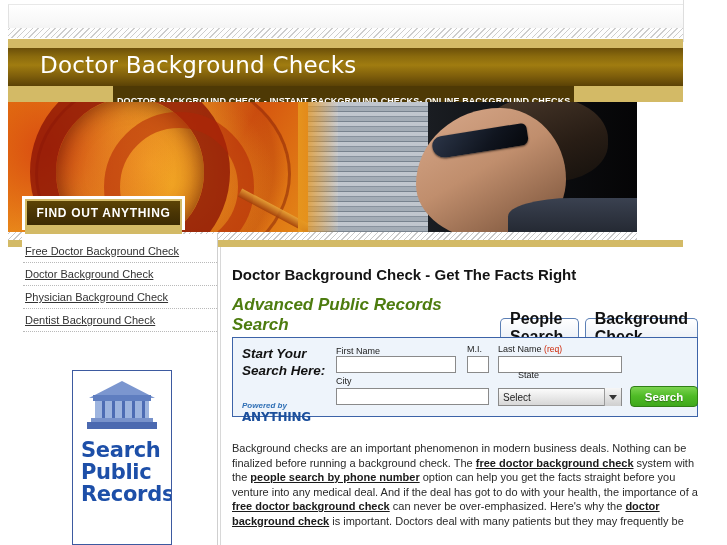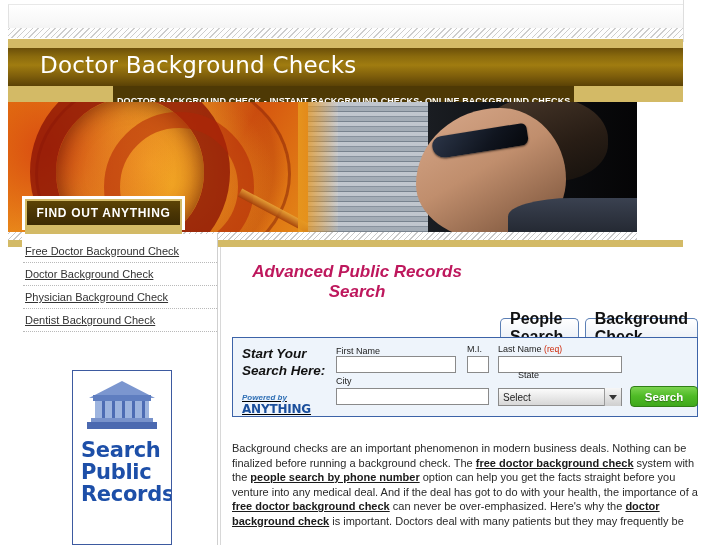--- a/index.html
+++ b/index.html
@@ -284,24 +284,23 @@
   }
   .h1 {
     margin: 16px 0 0 0;
     font-size: 15px; font-weight: bold;
     color: #141414;
     font-family: "Liberation Sans", sans-serif;
   }
   .h2 {
     margin: 12px 0 0 0;
     font-size: 17px; font-weight: bold; font-style: italic;
-    color: #be185d; line-height: 1.18;
+    color: #4d7c0f; line-height: 1.18;
     width: 250px;
     font-family: "Liberation Sans", sans-serif;
-    text-align: center;
   }
 
   
   .tabs {
     position: absolute; left: 268px; top: 68px;
     display: flex; gap: 6px;
   }
   .tab {
     height: 19px;
     padding: 0 9px;
@@ -322,23 +321,22 @@
     background: #eef4fb;
     border: 1px solid #3c63a8;
   }
   .sb-label {
     position: absolute; left: 9px; top: 8px;
     font-size: 13.5px; font-style: italic; font-weight: bold;
     color: #111111; line-height: 1.25;
     font-family: "Liberation Sans", sans-serif;
   }
   .poweredby {
-    position: absolute; left: 9px; top: 56px;
+    position: absolute; left: 9px; top: 64px;
     line-height: 1.1;
-    text-decoration: underline;
   }
   .pb1 {
     font-size: 8px; font-style: italic; font-weight: bold;
     color: #2f6fb5; display: block;
     font-family: "Liberation Sans", sans-serif;
   }
   .pb2 {
     font-size: 12px; font-weight: bold; color: #1b4f9c;
     display: block; letter-spacing: -.2px;
     font-family: "DejaVu Sans", sans-serif;
@@ -484,20 +482,21 @@
       <div>Search</div>
       <div>Public</div>
       <div>Records</div>
     </div>
   </div>
 
   <div class="page-divider"></div>
 
   <div class="content">
 
+    <h1 class="h1">Doctor Background Check - Get The Facts Right</h1>
     <h2 class="h2">Advanced Public Records Search</h2>
 
     <div class="tabs">
       <div class="tab">People Search</div>
       <div class="tab">Background Check</div>
     </div>
 
     <div class="searchbox">
 
       <div class="sb-label">

